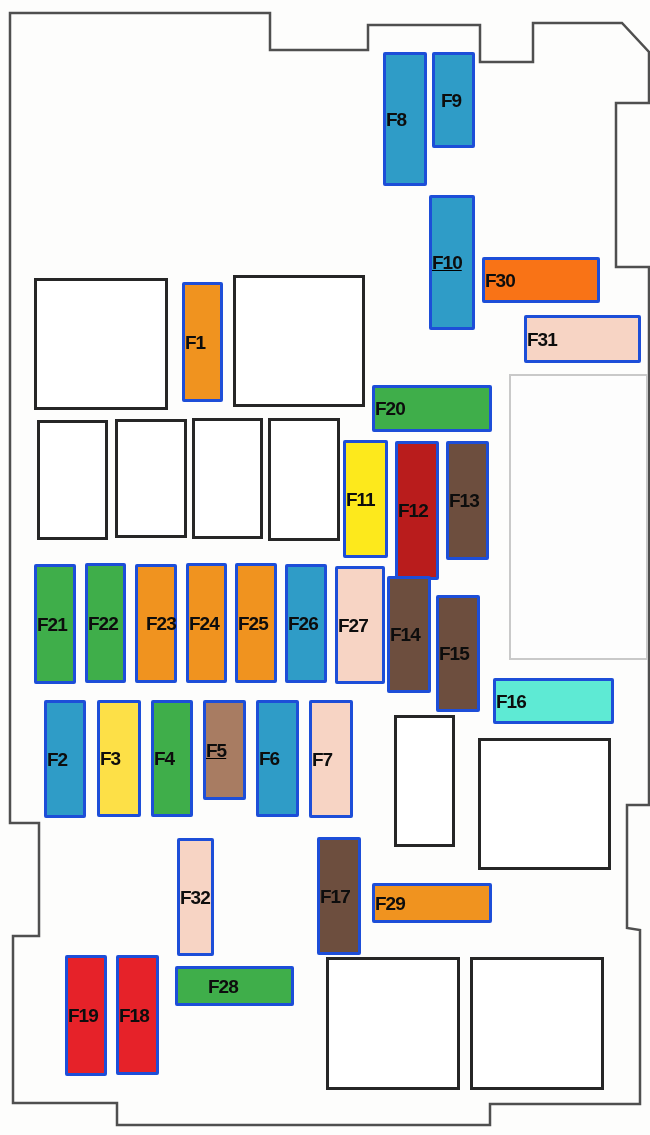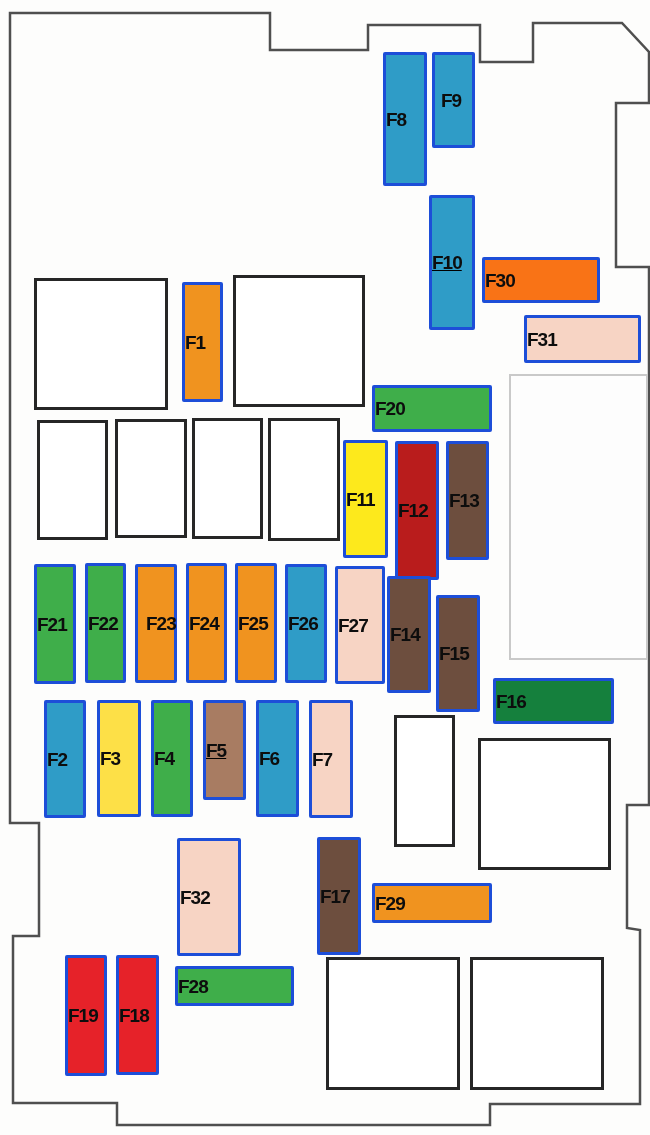--- a/index.html
+++ b/index.html
@@ -110,51 +110,51 @@
       </div>
       <div class="fuse" style="background: rgb(247, 212, 196); left: 335px; top: 566px; width: 50px; height: 118px;">
         <span class="fuse-label">F27</span>
       </div>
       <div class="fuse" style="background: rgb(109, 78, 62); left: 387px; top: 560px; width: 44px; height: 117px; margin-top: 16px;">
         <span class="fuse-label">F14</span>
       </div>
       <div class="fuse" style="background: rgb(109, 78, 62); left: 436px; top: 575px; width: 44px; height: 117px; margin-top: 20px;">
         <span class="fuse-label">F15</span>
       </div>
-      <div class="fuse" style="background: #15803d; left: 493px; top: 678px; width: 121px; height: 46px;">
+      <div class="fuse" style="background: #5eead4; left: 493px; top: 678px; width: 121px; height: 46px;">
         <span class="fuse-label">F16</span>
       </div>
       <div class="fuse" style="background: rgb(47, 156, 199); left: 44px; top: 700px; width: 42px; height: 118px;">
         <span class="fuse-label">F2</span>
       </div>
       <div class="fuse" style="background: #fde047; left: 97px; top: 700px; width: 44px; height: 117px;">
         <span class="fuse-label">F3</span>
       </div>
       <div class="fuse" style="background: rgb(63, 174, 74); left: 151px; top: 700px; width: 42px; height: 117px;">
         <span class="fuse-label">F4</span>
       </div>
       <div class="fuse" style="background: rgb(168, 124, 98); left: 203px; top: 700px; width: 43px; height: 100px; text-decoration: underline;">
         <span class="fuse-label">F5</span>
       </div>
       <div class="fuse" style="background: rgb(47, 156, 199); left: 256px; top: 700px; width: 43px; height: 117px;">
         <span class="fuse-label">F6</span>
       </div>
       <div class="fuse" style="background: rgb(247, 212, 196); left: 309px; top: 700px; width: 44px; height: 118px;">
         <span class="fuse-label">F7</span>
       </div>
-      <div class="fuse" style="background: rgb(247, 212, 196); left: 177px; top: 838px; width: 64px; height: 118px;">
+      <div class="fuse" style="background: rgb(247, 212, 196); left: 177px; top: 838px; width: 37px; height: 118px;">
         <span class="fuse-label">F32</span>
       </div>
       <div class="fuse" style="background: rgb(109, 78, 62); left: 317px; top: 837px; width: 44px; height: 118px;">
         <span class="fuse-label">F17</span>
       </div>
       <div class="fuse" style="background: rgb(240, 147, 31); left: 372px; top: 883px; width: 120px; height: 40px;">
         <span class="fuse-label">F29</span>
       </div>
-      <div class="fuse" style="background: rgb(63, 174, 74); left: 175px; top: 966px; width: 119px; height: 40px;">
+      <div class="fuse" style="background: rgb(63, 174, 74); left: 175px; top: 966px; width: 119px; height: 40px; padding-left: 30px;">
         <span class="fuse-label">F28</span>
       </div>
       <div class="fuse" style="background: rgb(230, 34, 41); left: 65px; top: 955px; width: 42px; height: 121px;">
         <span class="fuse-label">F19</span>
       </div>
       <div class="fuse" style="background: rgb(230, 34, 41); left: 116px; top: 955px; width: 43px; height: 120px;">
         <span class="fuse-label">F18</span>
       </div>
     </div>
 </div>

